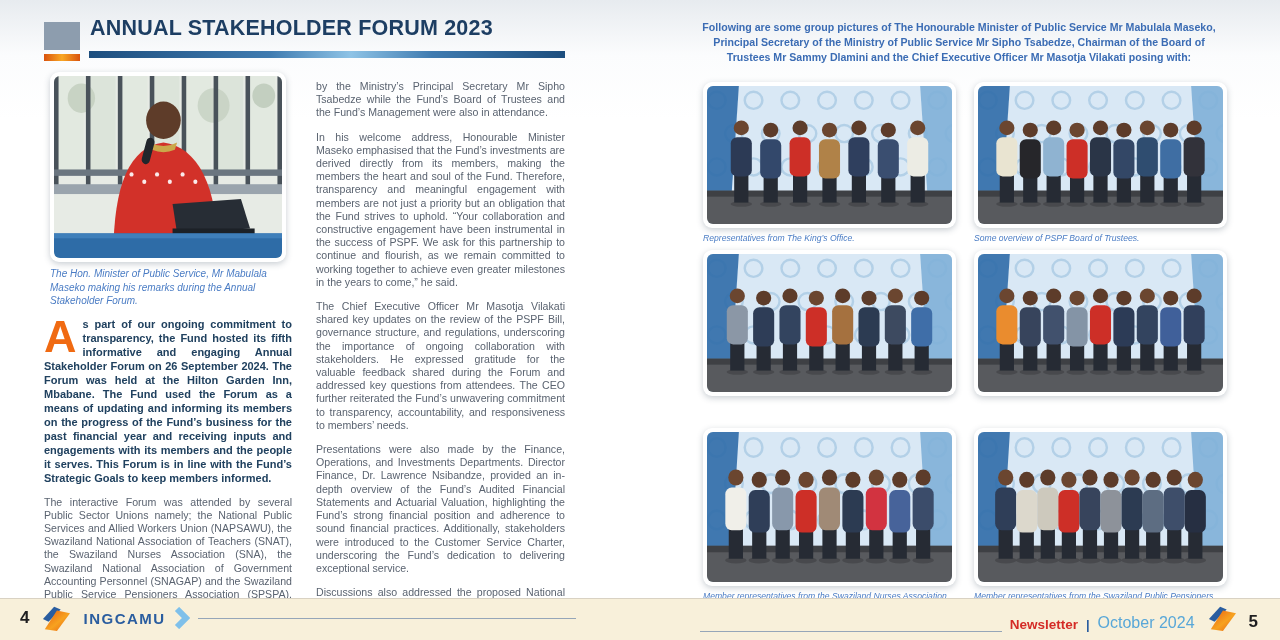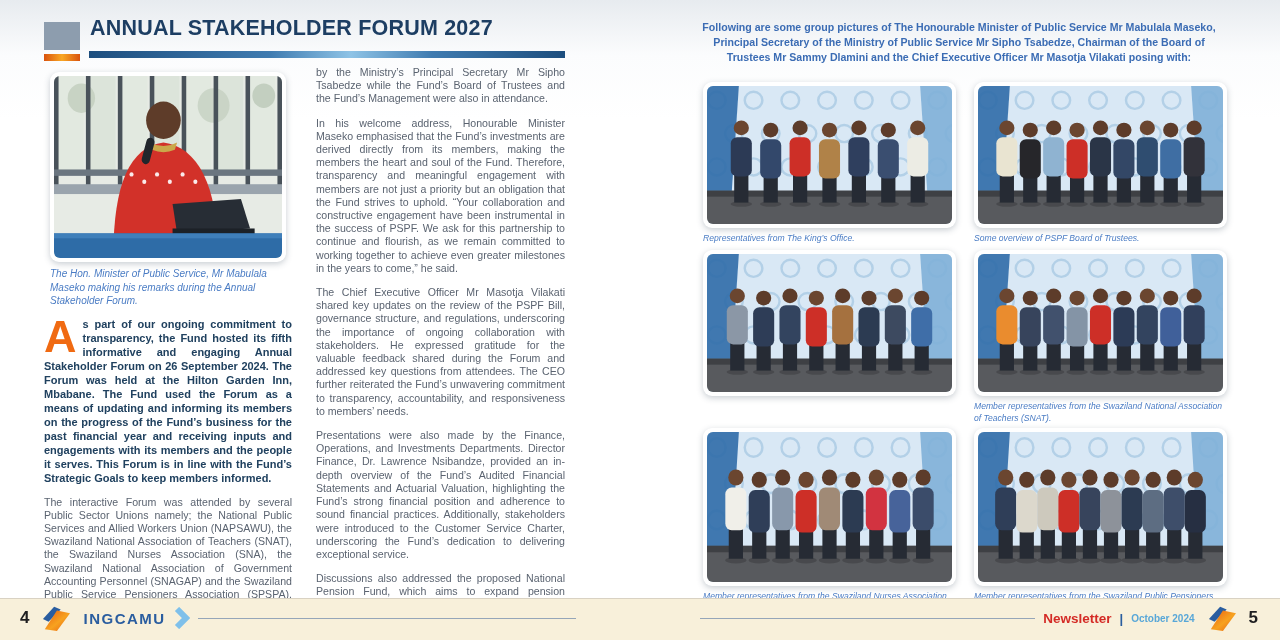--- a/index.html
+++ b/index.html
@@ -20,52 +20,52 @@
   .col1{position:absolute;left:44px;top:66px;width:248px;}
   .col2{position:absolute;left:316px;top:66px;width:249px;}
   .photo-frame{background:#fff;border-radius:9px;box-shadow:0 2px 6px rgba(40,60,80,.25);padding:4px;}
   .photo{border-radius:6px;overflow:hidden;height:182px;background:#dfe5e0;}
   .photo svg{display:block;width:100%;height:100%;}
   figure{margin:6px;}
   figcaption{margin-top:5px;font-size:10px;font-style:italic;color:#4a7cc4;line-height:1.35;}
   .intro{margin:9px 0 0;font-size:11px;line-height:14px;font-weight:700;color:#20415f;text-align:justify;}
   .dropcap{float:left;font-size:45px;line-height:33px;color:#f06a12;font-weight:700;margin:3px 6px 0 0;}
   p.body{margin:11px 0 0;font-size:10.6px;line-height:13.2px;color:#5a6370;text-align:justify;}
-  .col2 p.body.first{margin-top:0;}
+  .col2 p.body.first{margin-top:14px;}
   
   .right-header{position:absolute;left:702px;top:20px;width:514px;margin:0;text-align:center;
     font-size:10.6px;line-height:1.42;font-weight:700;color:#3b6cb4;}
   .fig{position:absolute;width:253px;}
   .fig .photo{height:138px;}
   .fig.tall .photo{height:150px;}
   #f0{left:697px;top:76px;} #f1{left:968px;top:76px;}
   #f2{left:697px;top:244px;} #f3{left:968px;top:244px;}
   #f4{left:697px;top:422px;} #f5{left:968px;top:422px;}
   .fig figcaption{font-size:8.6px;}
   
   .footer{position:absolute;left:0;top:598px;width:1280px;height:42px;background:#f8f0da;
     border-top:1px solid #d9d2c3;}
   .footer-left{position:absolute;left:20px;top:5px;width:556px;display:flex;align-items:center;gap:8px;}
-  .footer-right{position:absolute;left:700px;top:5px;width:558px;display:flex;align-items:center;gap:8px;}
+  .footer-right{position:absolute;left:700px;top:5px;width:558px;display:flex;align-items:flex-end;gap:8px;}
   .pagenum{font-size:17px;font-weight:700;color:#1e1e20;}
   .brand{font-size:15px;font-weight:700;color:#2a5d9f;letter-spacing:1.5px;}
   .newsletter{font-size:13.5px;font-weight:700;color:#d42b26;}
   .sep{color:#2a5d9f;font-weight:700;font-size:13px;}
-  .issue{font-size:10px;color:#58a7d8;font-weight:700;}
+  .issue{font-size:16px;color:#58a7d8;font-weight:400;}
   .rule-line{flex:1;height:1px;background:#96a6b8;}
   .logo-svg{width:38px;height:28px;display:block;}
   .chev-svg{width:16px;height:22px;display:block;}
 </style>
 </head>
 <body>
 
 <div>
   <div class="deco-square"></div>
   <div class="deco-orange"></div>
-  <h1 class="page-title">ANNUAL STAKEHOLDER FORUM 2027</h1>
+  <h1 class="page-title">ANNUAL STAKEHOLDER FORUM 2023</h1>
   <div class="title-rule"></div>
 
   <div class="col1">
     <figure>
       <div class="photo-frame">
         <div class="photo" id="photo-podium">
             <svg viewBox="0 0 100 74" preserveAspectRatio="none">
               <rect width="100" height="74" fill="#e7ebe5"></rect>
               <rect x="1" y="0" width="12" height="40" fill="#e2e9e0"></rect>
               <rect x="15" y="0" width="12" height="40" fill="#dce4da"></rect>
@@ -389,21 +389,20 @@
             <rect x="75.76666666666665" y="36" width="5.8" height="13" fill="#262b34"></rect>
             <rect x="74.36666666666666" y="22.4" width="8.6" height="16.5" rx="2.6" fill="#40609a"></rect>
             <circle cx="78.66666666666666" cy="18.5" r="3.1" fill="#5d3c2a"></circle>
             <ellipse cx="88.22222222222223" cy="49.6" rx="4.4" ry="1.2" fill="#000" opacity="0.18"></ellipse>
             <rect x="85.32222222222222" y="36" width="5.8" height="13" fill="#262b34"></rect>
             <rect x="83.92222222222223" y="21.5" width="8.6" height="16.5" rx="2.6" fill="#31405c"></rect>
             <circle cx="88.22222222222223" cy="17.6" r="3.1" fill="#5d3c2a"></circle>
           </svg>
         </div>
     </div>
-    <figcaption>Member representatives from the Swaziland National Association of Teachers (SNAT).</figcaption>
   </figure>
 
   <figure class="fig tall" id="f4">
     <div class="photo-frame">
       <div class="photo group-photo">
           <svg viewBox="0 0 100 58" preserveAspectRatio="none">
             <rect width="100" height="58" fill="#d9e8f5"></rect>
             <circle cx="4" cy="6" r="3.6" fill="none" stroke="#b3d0e7" stroke-width="1"></circle>
             <circle cx="19" cy="6" r="3.6" fill="none" stroke="#b3d0e7" stroke-width="1"></circle>
             <circle cx="34" cy="6" r="3.6" fill="none" stroke="#b3d0e7" stroke-width="1"></circle>

